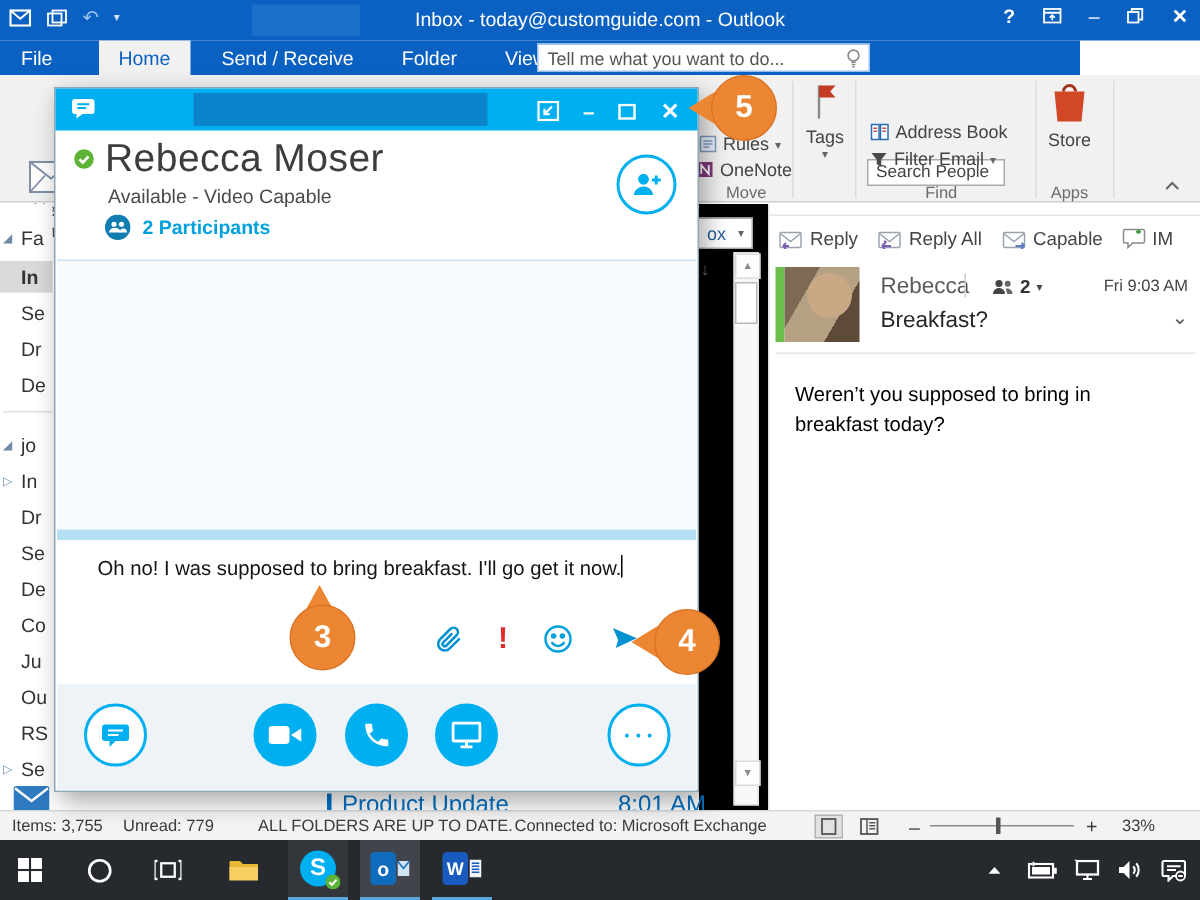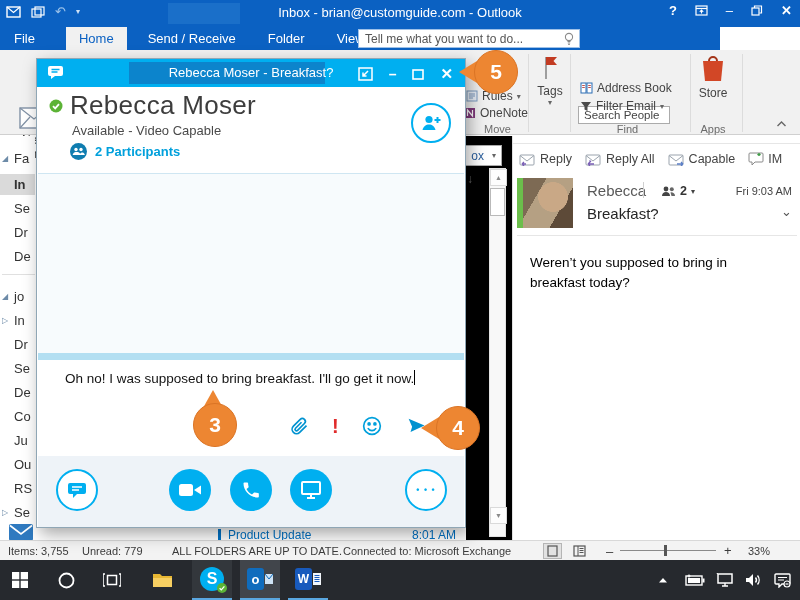--- a/index.html
+++ b/index.html
@@ -31,21 +31,21 @@
   .frow .lbl{padding-left:3px;white-space:nowrap;}
   .frow.sel{background:#dadada;font-weight:bold;}
   .fdiv{left:2px;width:33px;height:1px;background:#e0e0e0;}
   
   .scopebox{left:450px;top:145px;width:52px;height:21px;border:1px solid #ababab;background:#fff;
             font-size:12px;color:#2a5f9e;display:flex;align-items:center;justify-content:flex-end;gap:8px;padding-right:5px;}
   .scroll{background:#f8f8f8;border:1px solid #e2e2e2;}
   .sbtn{width:17px;height:17px;background:#fdfdfd;border:1px solid #dadada;color:#8a8a8a;font-size:7px;
         display:flex;align-items:center;justify-content:center;}
   .sthumb{width:15px;height:28px;background:#fff;border:1px solid #b9b9b9;}
-  .listrow{font-size:12px;color:#0072c6;white-space:nowrap;}
+  .listrow{font-size:16px;color:#0072c6;white-space:nowrap;}
   
   .rpane{left:512px;top:136px;width:288px;height:404px;background:#fff;border-left:1px solid #e1e1e1;}
   .ract{display:flex;align-items:center;gap:4px;font-size:12.5px;color:#444;}
   .hline{background:#e6e6e6;height:1px;}
   .sender{font-size:15px;color:#595959;}
   .subject{font-size:15px;color:#262626;}
   .stamp{font-size:11px;color:#444;}
   .body-text{font-size:13.5px;color:#000;line-height:20px;width:235px;}
   .avatar{width:50px;height:50px;background:
       radial-gradient(circle at 60% 38%, #c9a886 0 34%, transparent 35%),
@@ -107,21 +107,21 @@
       </span>
       <span>
         <svg width="14" height="12" viewBox="0 0 14 12">
             <rect x="1" y="3" width="9" height="8" fill="none" stroke="#fff" stroke-width="1.2"></rect>
             <rect x="4" y="1" width="9" height="8" fill="none" stroke="#fff" stroke-width="1.2"></rect>
           </svg>
       </span>
       <span style="color:#9cc3ea;font-size:13px;">↶</span>
       <span style="font-size:8px;color:#cfe2f6;">▾</span>
     </div>
-    <div class="abs app-title">Inbox - brian@customguide.com - Outlook</div>
+    <div class="abs app-title">Inbox - today@customguide.com - Outlook</div>
     <div class="abs winbtns">
       <span style="font-weight:bold;">?</span>
       <span>
         <svg width="13" height="11" viewBox="0 0 13 11">
             <rect x="1" y="1" width="11" height="9" fill="none" stroke="#fff" stroke-width="1.2"></rect>
             <path d="M1 3.5h11" stroke="#fff" stroke-width="1.2"></path>
             <path d="M6.5 8.5V5.2M4.8 6.8l1.7-1.7 1.7 1.7" fill="none" stroke="#fff" stroke-width="1.1"></path>
           </svg>
       </span>
       <span>–</span>
@@ -378,21 +378,20 @@
 
   <div class="abs skwin" style="z-index:10;">
     <div class="abs sktitle">
       <div class="abs sktitle-hl"></div>
       <div class="abs" style="left:10px;top:6px;">
         <svg width="17" height="15" viewBox="0 0 17 15">
             <path d="M3 1h11a2 2 0 0 1 2 2v6a2 2 0 0 1-2 2H8l-4 3v-3H3a2 2 0 0 1-2-2V3a2 2 0 0 1 2-2z" fill="#fff"></path>
             <path d="M4.5 4.5h8M4.5 7h6" stroke="#00aff0" stroke-width="1.3"></path>
           </svg>
       </div>
-      <div class="abs sktitle-text">Rebecca Moser - Breakfast?</div>
       <div class="abs skctl" style="right:12px;top:6px;">
         <span>
           <svg width="15" height="14" viewBox="0 0 15 14">
               <rect x="1" y="1" width="13" height="12" fill="none" stroke="#fff" stroke-width="1.5"></rect>
               <path d="M10 4 5 9M5 5.5V9h3.5" fill="none" stroke="#fff" stroke-width="1.5"></path>
             </svg>
         </span>
         <span style="font-weight:bold;">–</span>
         <span>
           <svg width="12" height="11" viewBox="0 0 12 11">

